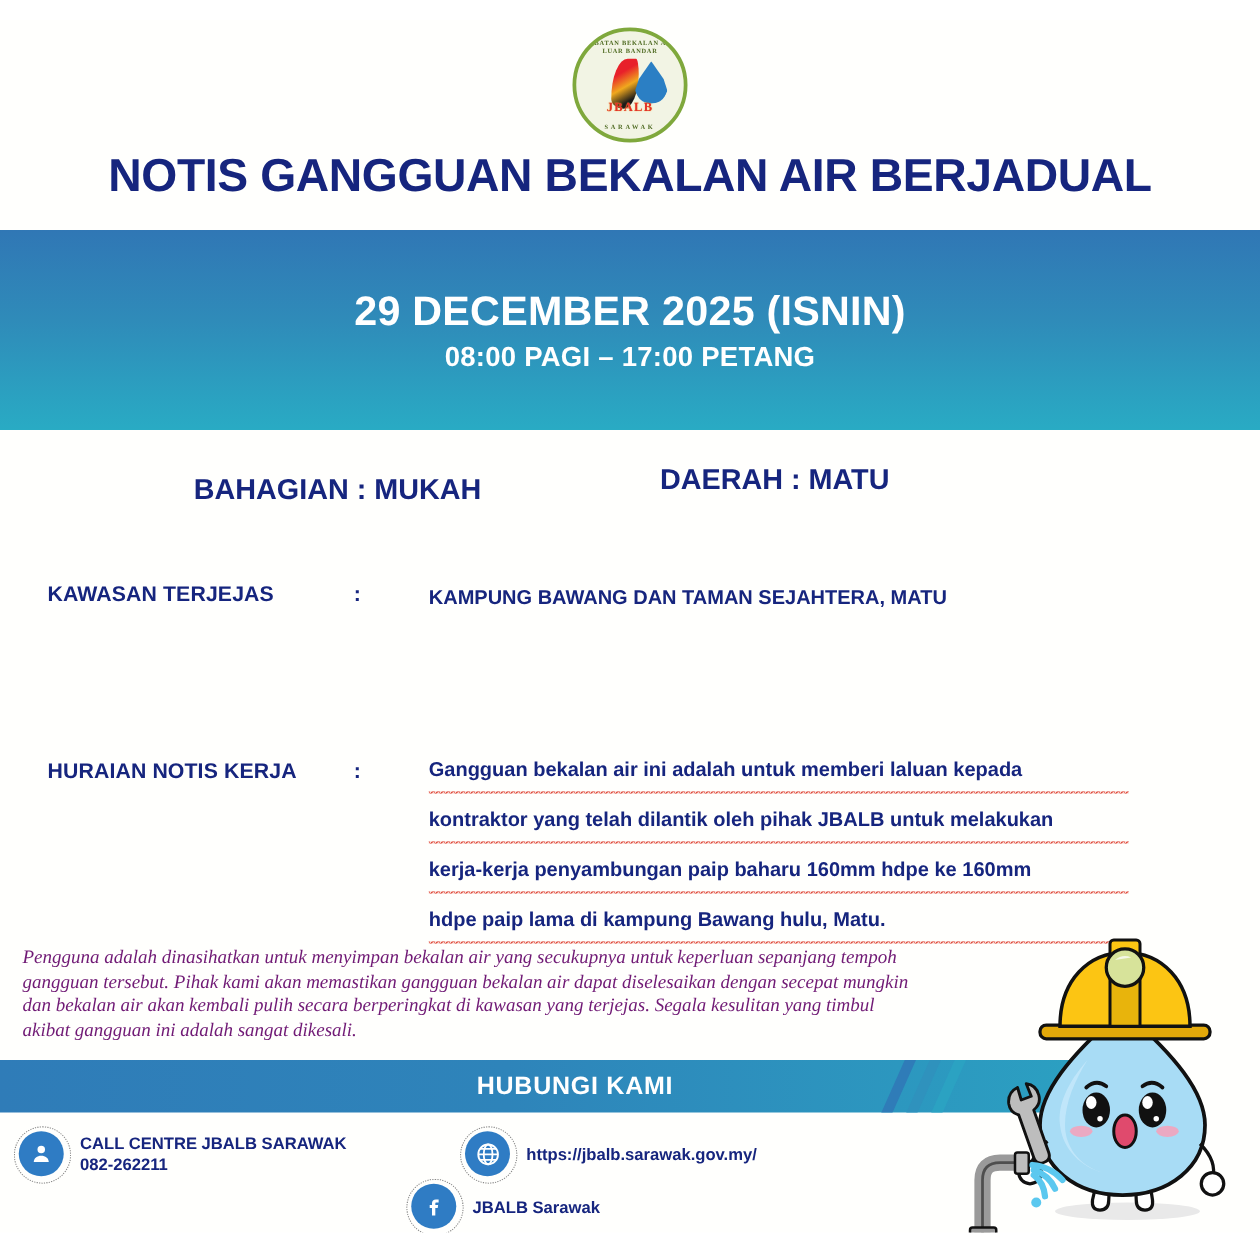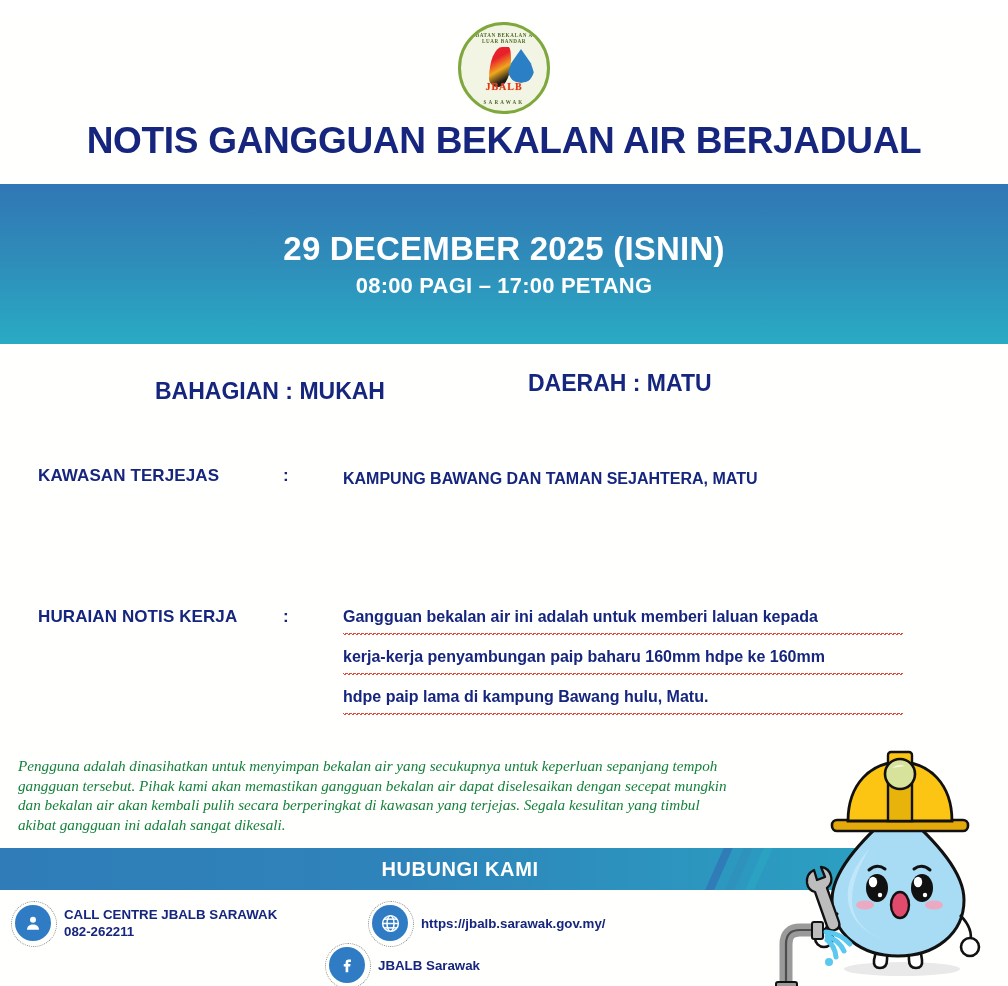--- a/index.html
+++ b/index.html
@@ -173,21 +173,21 @@
 
   
   .advisory {
     position: absolute;
     left: 18px; top: 740px;
     width: 720px;
     font-family: "Liberation Serif", serif;
     font-style: italic;
     font-size: 15.2px;
     line-height: 19.5px;
-    color: #15803d;
+    color: #701a75;
     text-align: left;
   }
 
   
   .contact-bar {
     position: absolute;
     left: 0; top: 832px;
     width: 900px; height: 42px;
     background: linear-gradient(90deg, #2f7cb8 0%, #2e84ba 45%, #2ba2c2 100%);
     display: flex;
@@ -292,20 +292,21 @@
   </div>
 
   <div class="field-label" id="row-kawasan-label">KAWASAN TERJEJAS</div>
   <div class="field-colon" id="row-kawasan-colon">:</div>
   <div class="field-value" id="row-kawasan-value">KAMPUNG BAWANG DAN TAMAN SEJAHTERA, MATU</div>
 
   <div class="field-label" id="row-huraian-label">HURAIAN NOTIS KERJA</div>
   <div class="field-colon" id="row-huraian-colon">:</div>
   <div class="huraian-body">
     <span class="hline squiggle">Gangguan bekalan air ini adalah untuk memberi laluan kepada</span>
+    <span class="hline squiggle">kontraktor yang telah dilantik oleh pihak JBALB untuk melakukan</span>
     <span class="hline squiggle">kerja-kerja penyambungan paip baharu 160mm hdpe ke 160mm</span>
     <span class="hline squiggle">hdpe  paip lama di kampung Bawang hulu, Matu.</span>
   </div>
 
   <div class="advisory">Pengguna adalah dinasihatkan untuk menyimpan bekalan air yang secukupnya untuk keperluan sepanjang tempoh gangguan tersebut. Pihak kami akan memastikan gangguan bekalan air dapat diselesaikan dengan secepat mungkin dan bekalan air akan kembali pulih secara berperingkat di kawasan yang terjejas. Segala kesulitan yang timbul akibat gangguan ini adalah sangat dikesali.</div>
 
   <div class="contact-bar">
     <span class="ctitle">HUBUNGI KAMI</span>
   </div>
   <div class="slashes">

